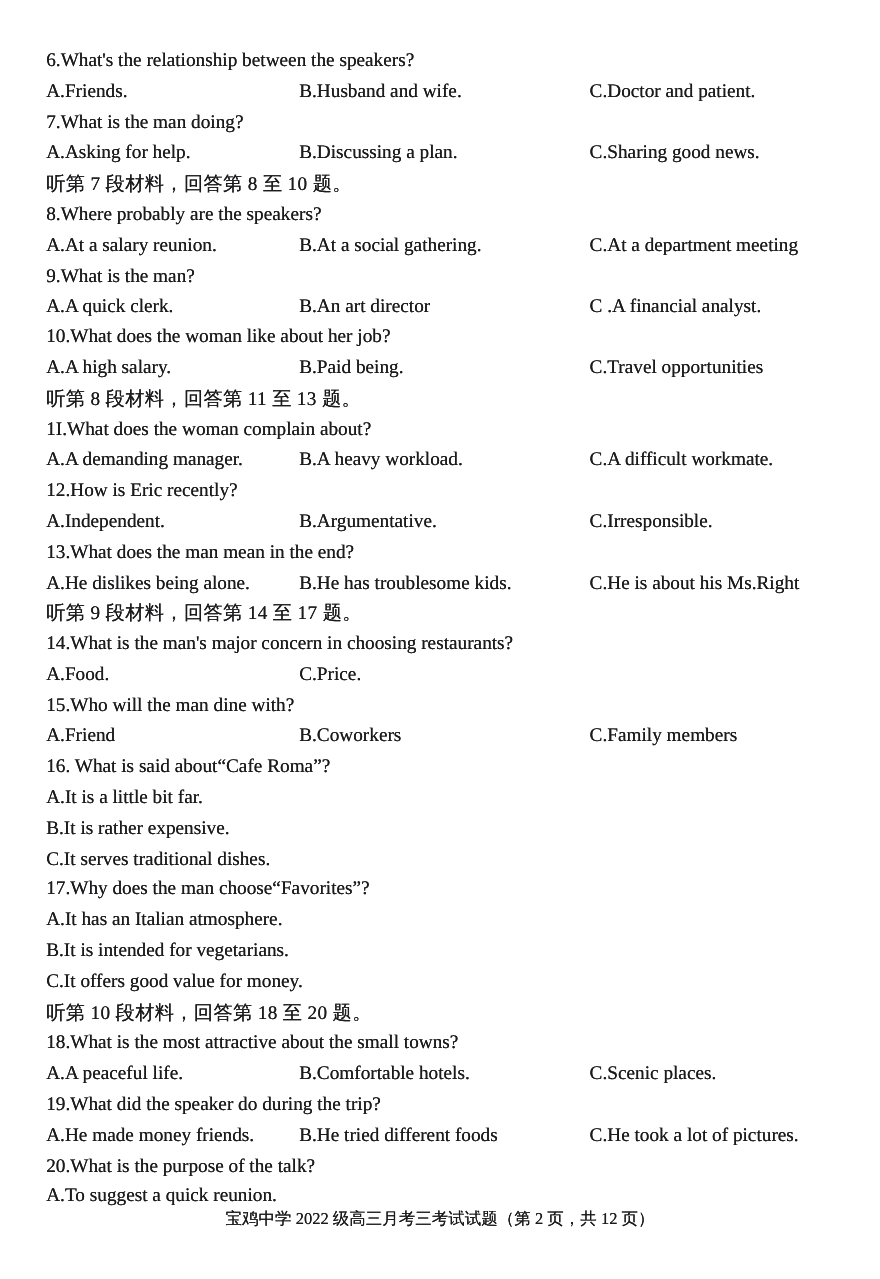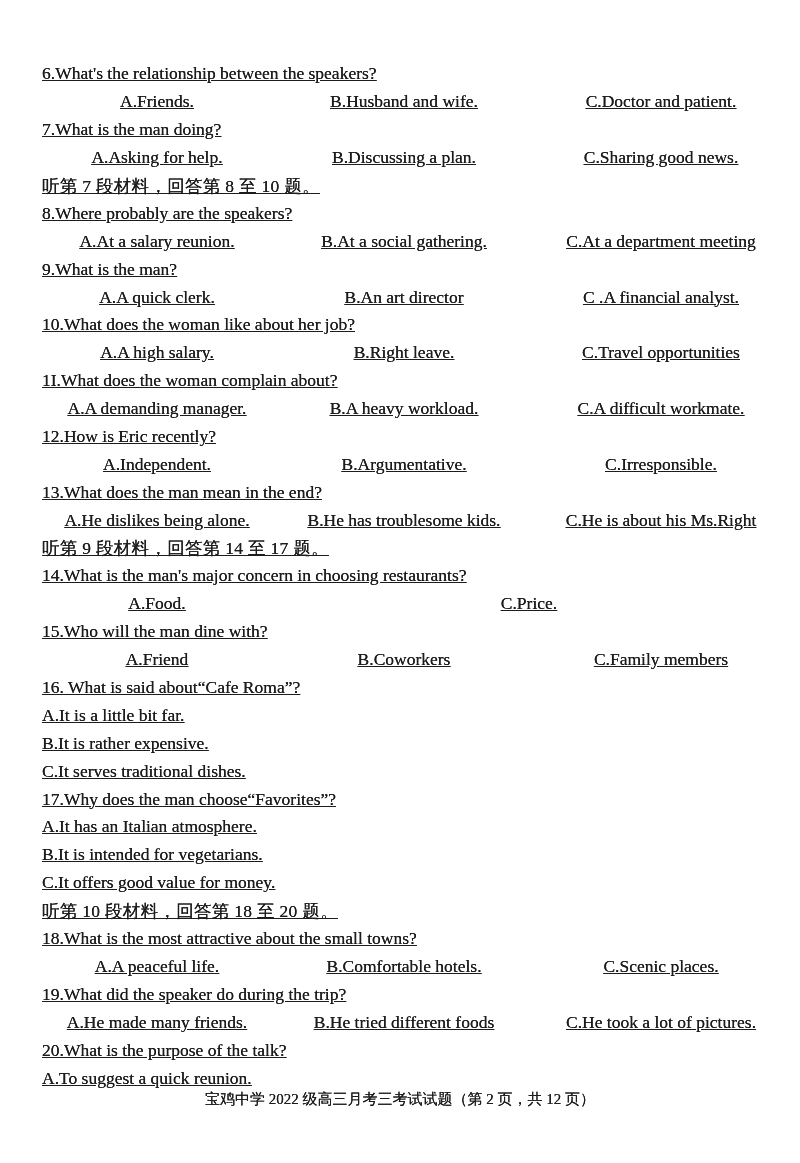--- a/index.html
+++ b/index.html
@@ -9,34 +9,33 @@
   }
   body {
     width: 800px;
     height: 1163px;
     overflow: hidden;
     font-family: "Liberation Serif", "DejaVu Serif", serif;
     color: #1c1c1e;
     position: relative;
   }
   .doc {
-    padding-top: 60px;
+    padding-top: 41px;
     padding-left: 42px;
     padding-right: 14px;
-    text-decoration: underline;
   }
   .line {
     height: 27.9px;
     display: flex;
     align-items: center;
     font-size: 17.5px;
     white-space: nowrap;
     text-shadow: 0 0 0.35px currentColor; 
   }
-  .options-row .col { display: inline-block; text-align: center; }
+  .options-row .col { display: inline-block; }
   .options-row .col-a { width: 230px; }
   .options-row .col-b { width: 264px; }
   .options-row .col-c { flex: 1; }
   .section { letter-spacing: 0.3px; }
   .footer-line {
     height: 16px;
     display: flex;
     align-items: center;
     justify-content: center;
     font-size: 15px;
@@ -69,23 +68,24 @@
     </div>
     <div class="line question">9.What is the man?</div>
     <div class="line options-row">
       <span class="col col-a">A.A quick clerk.</span>
       <span class="col col-b">B.An art director</span>
       <span class="col col-c">C .A financial analyst.</span>
     </div>
     <div class="line question">10.What does the woman like about her job?</div>
     <div class="line options-row">
       <span class="col col-a">A.A high salary.</span>
-      <span class="col col-b">B.Right leave.</span>
+      <span class="col col-b">B.Paid being.</span>
       <span class="col col-c">C.Travel opportunities</span>
     </div>
+    <div class="line section">听第 8 段材料，回答第 11 至 13 题。</div>
     <div class="line question">1I.What does the woman complain about?</div>
     <div class="line options-row">
       <span class="col col-a">A.A demanding manager.</span>
       <span class="col col-b">B.A heavy workload.</span>
       <span class="col col-c">C.A difficult workmate.</span>
     </div>
     <div class="line question">12.How is Eric recently?</div>
     <div class="line options-row">
       <span class="col col-a">A.Independent.</span>
       <span class="col col-b">B.Argumentative.</span>
@@ -119,21 +119,21 @@
     <div class="line option-line">C.It offers good value for money.</div>
     <div class="line section">听第 10 段材料，回答第 18 至 20 题。</div>
     <div class="line question">18.What is the most attractive about the small towns?</div>
     <div class="line options-row">
       <span class="col col-a">A.A peaceful life.</span>
       <span class="col col-b">B.Comfortable hotels.</span>
       <span class="col col-c">C.Scenic places.</span>
     </div>
     <div class="line question">19.What did the speaker do during the trip?</div>
     <div class="line options-row">
-      <span class="col col-a">A.He made many friends.</span>
+      <span class="col col-a">A.He made money friends.</span>
       <span class="col col-b">B.He tried different foods</span>
       <span class="col col-c">C.He took a lot of pictures.</span>
     </div>
     <div class="line question">20.What is the purpose of the talk?</div>
     <div class="line option-line">A.To suggest a quick reunion.</div>
   </div>
 
 <div class="footer-line">宝鸡中学 2022 级高三月考三考试试题（第 2 页，共 12 页）</div>
 
 </body></html>

